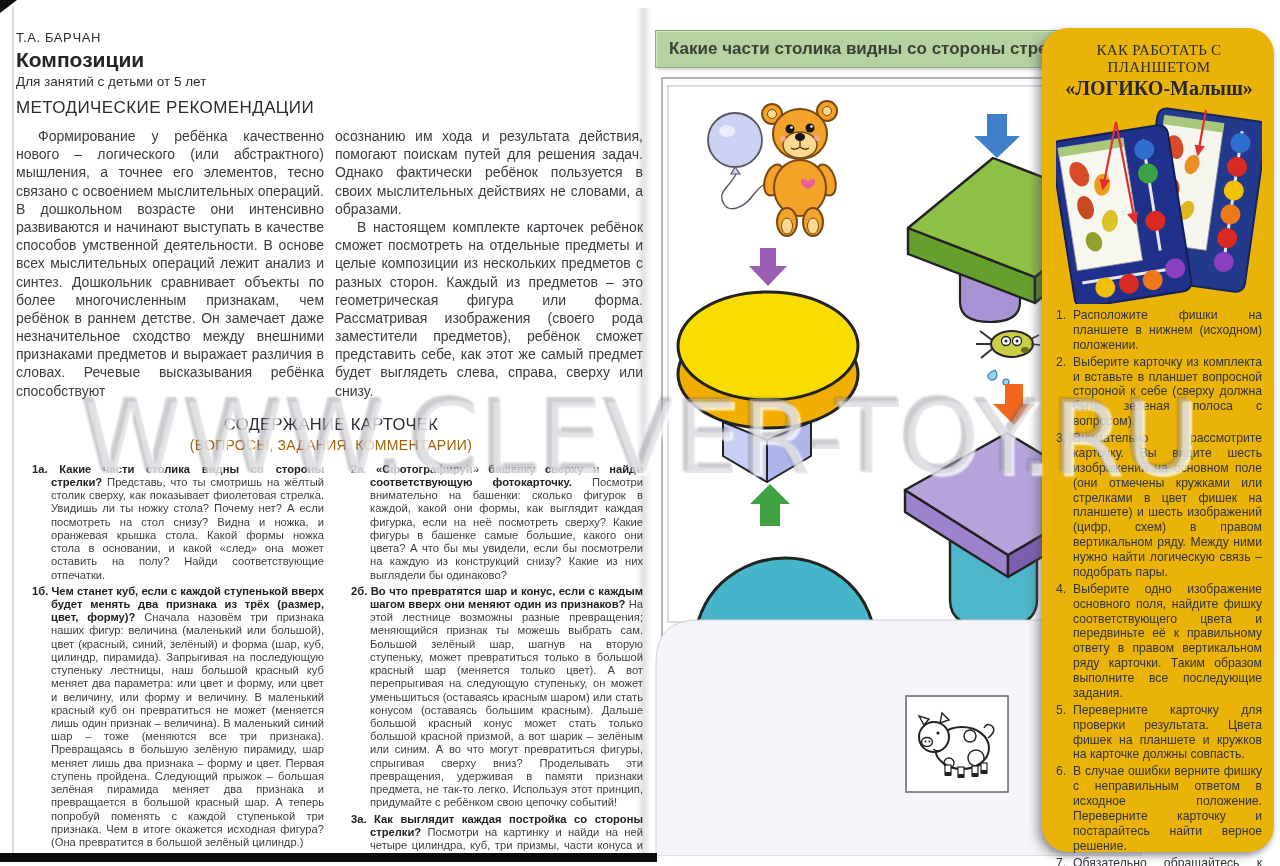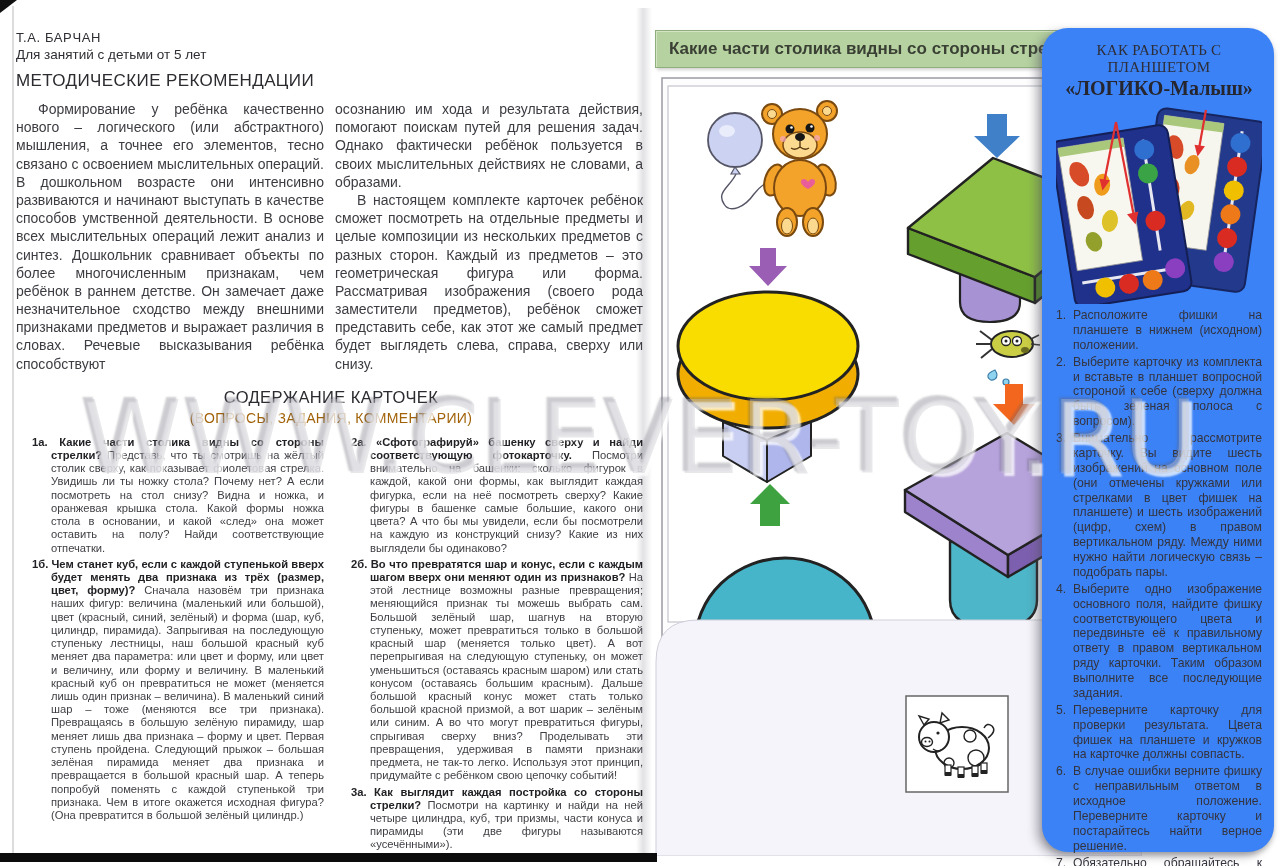--- a/index.html
+++ b/index.html
@@ -36,21 +36,21 @@
   .inum,.iq{font-weight:bold;color:#222226;}
   
   .question-bar{position:absolute;left:655px;top:30px;width:484px;height:38px;box-sizing:border-box;
     background:#b5d2a0;border:1px solid #8fae7c;z-index:3;
     box-shadow:inset 1px 1px 0 #d4e5c4,2px 2px 3px rgba(0,0,0,.18);
     font-size:17px;font-weight:bold;color:#3a4034;line-height:36px;padding-left:13px;
     white-space:nowrap;overflow:hidden;}
   .card-svg{position:absolute;left:650px;top:22px;z-index:2;}
   
   .sidebar{position:absolute;left:1042px;top:28px;width:232px;height:824px;box-sizing:border-box;
-    background:#3b82f6;border-radius:26px;z-index:5;
+    background:#eab308;border-radius:26px;z-index:5;
     box-shadow:-6px 4px 10px rgba(90,90,105,.45),0 3px 5px rgba(0,0,0,.22);
     padding:14px 12px 10px 14px;}
   .sb-title1{font-family:"Liberation Serif","DejaVu Serif",serif;font-size:15px;text-align:center;
     color:#2e2e38;letter-spacing:.3px;}
   .sb-title2{font-family:"Liberation Serif","DejaVu Serif",serif;font-size:20px;font-weight:bold;
     text-align:center;color:#26262e;margin-top:1px;}
   .sb-illus{display:block;margin:6px auto 4px auto;}
   .sb-steps{margin-top:2px;}
   .step{display:flex;margin-bottom:2px;}
   .snum{flex:0 0 17px;font-size:12.2px;line-height:1.22;color:#34343e;}
@@ -66,20 +66,21 @@
 <body>
 
 <div class="corner-mark"></div>
 <div class="edge-left"></div>
 <div class="gutter"></div>
 <div class="edge-bottom"></div>
 
 <div class="left-page">
   <div class="lp-header">
     <div class="author">Т.А. БАРЧАН</div>
+    <div class="book-title">Композиции</div>
     <div class="subtitle">Для занятий с детьми от 5 лет</div>
     <div class="section-heading">МЕТОДИЧЕСКИЕ РЕКОМЕНДАЦИИ</div>
   </div>
 
   <div class="cols intro-cols">
     <div class="col">
       <p class="indent">Формирование у ребёнка качественно нового – логического (или абстрактного) мышления, а точнее его элементов, тесно связано с освоением мыслительных операций. В дошкольном возрасте они интенсивно развиваются и начинают выступать в качестве способов умственной деятельности. В основе всех мыслительных операций лежит анализ и синтез. Дошкольник сравнивает объекты по более многочисленным признакам, чем ребёнок в раннем детстве. Он замечает даже незначительное сходство между внешними признаками предметов и выражает различия в словах. Речевые высказывания ребёнка способствуют</p>
     </div>
     <div class="col">
       <p>осознанию им хода и результата действия, помогают поискам путей для решения задач. Однако фактически ребёнок пользуется в своих мыслительных действиях не словами, а образами.</p>

